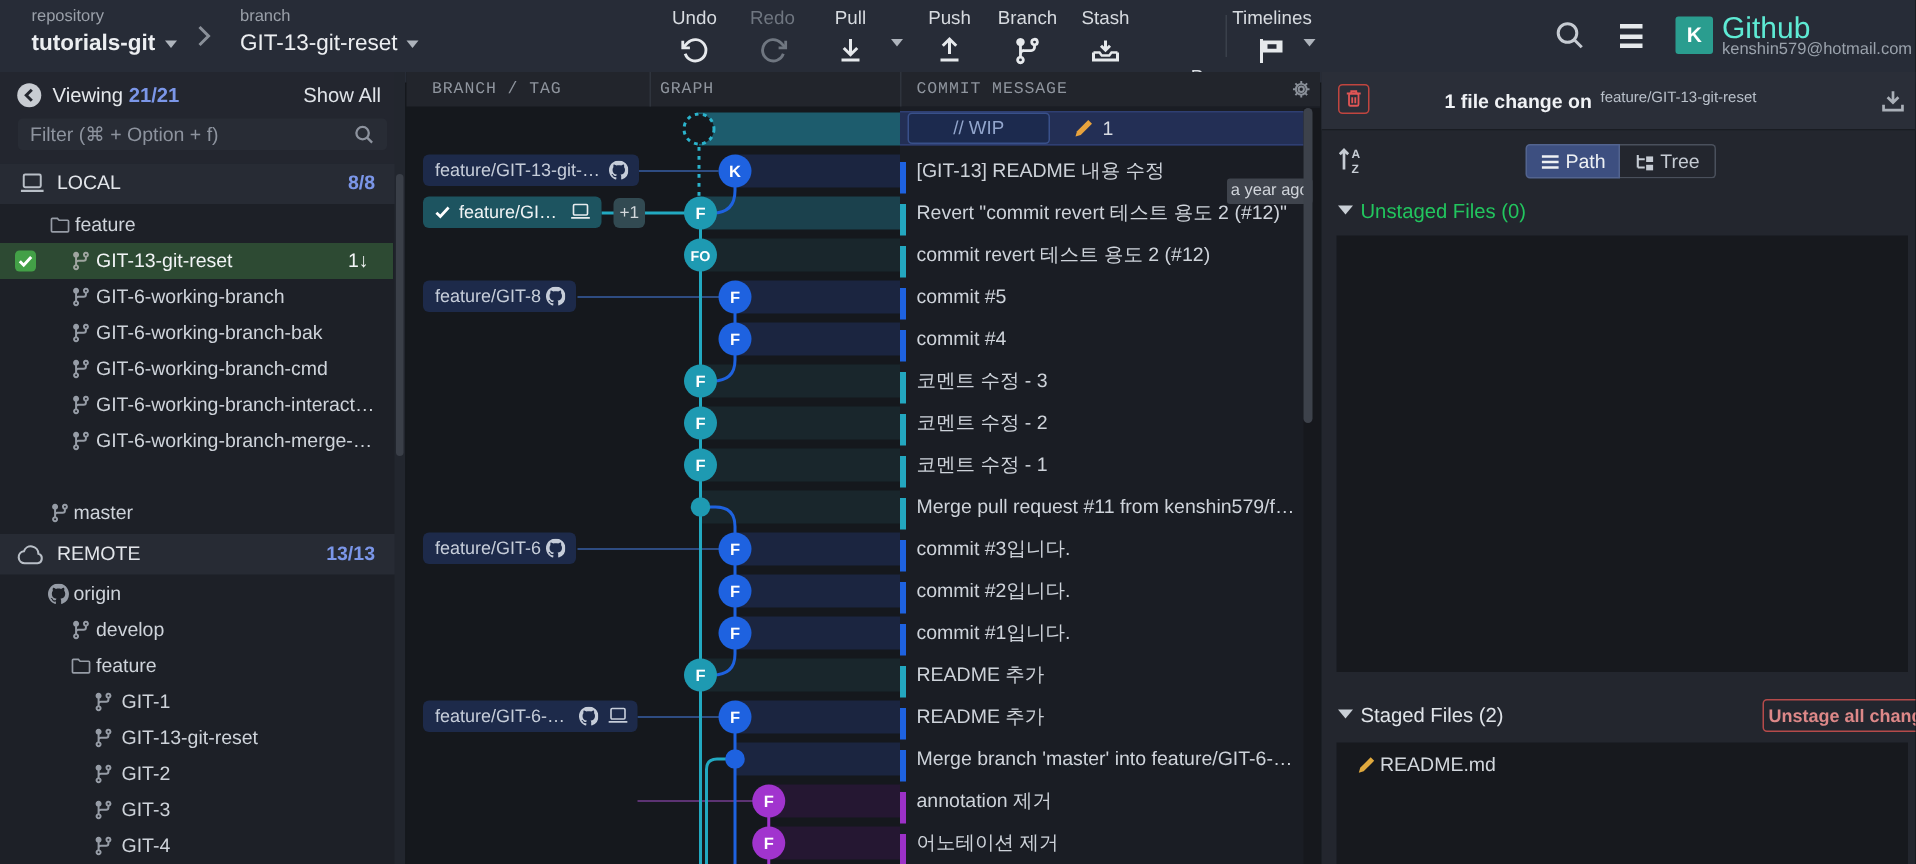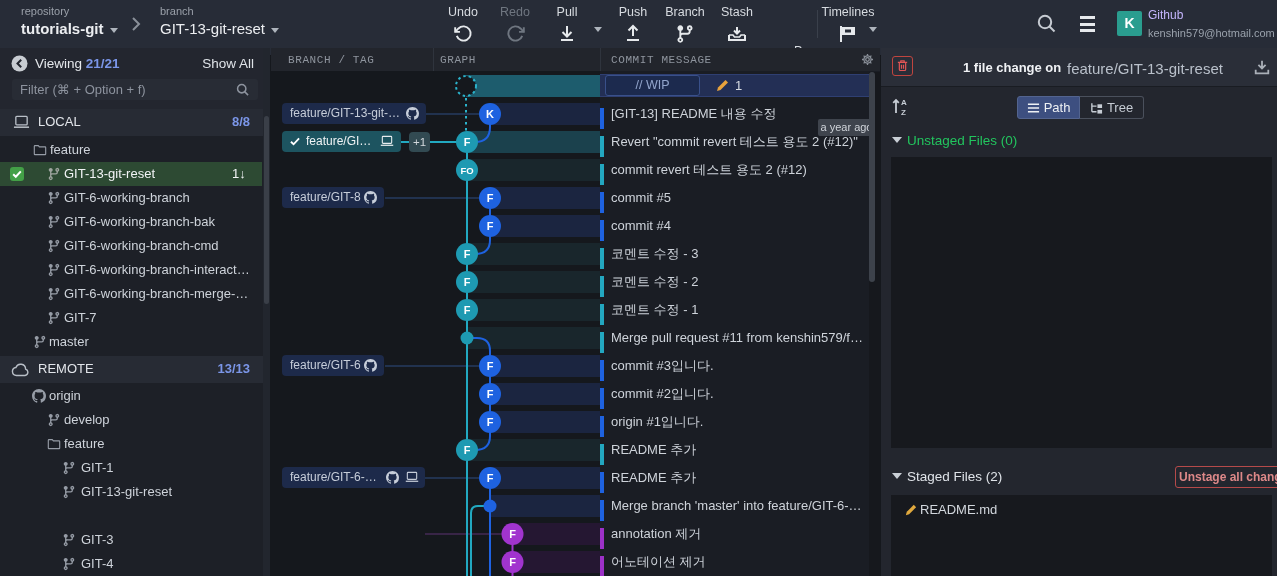--- a/index.html
+++ b/index.html
@@ -111,21 +111,21 @@
     <svg class="abs" style="left:1036px; top:13px;" width="22" height="22" viewBox="0 0 22 22">
         <circle cx="9" cy="9" r="6.2" stroke="#c6cbd2" stroke-width="2" fill="none"></circle>
         <path d="M13.5 13.5 L18.5 18.5" stroke="#c6cbd2" stroke-width="2"></path>
       </svg>
     <div class="abs" style="left:1080px; top:16px; width:15px;">
       <div style="height:3px; background:#e6e9ec; margin-bottom:3.5px;"></div>
       <div style="height:3px; background:#e6e9ec; margin-bottom:3.5px;"></div>
       <div style="height:3px; background:#e6e9ec;"></div>
     </div>
     <div class="abs" style="left:1117px; top:11px; width:25px; height:25px; background:#2a9d8f; border-radius:2px; color:#fff; font-weight:bold; font-size:14px; text-align:center; line-height:25px;">K</div>
-    <div class="abs" style="left:1148px; top:8px; font-size:12px; color:#c4b5fd;">Github</div>
+    <div class="abs" style="left:1148px; top:8px; font-size:20px; color:#5eead4;">Github</div>
     <div class="abs" style="left:1148px; top:27px; font-size:11px; color:#9aa2ac;">kenshin579@hotmail.com</div>
   </div>
   <svg width="0" height="0" style="position:absolute;">
     <defs>
       <symbol id="i-branch" viewBox="0 0 16 16">
           <path d="M11.75 2.5a.75.75 0 100 1.5.75.75 0 000-1.5zm-2.25.75a2.25 2.25 0 113 2.122V6A2.5 2.5 0 0110 8.5H6a1 1 0 00-1 1v1.128a2.251 2.251 0 11-1.5 0V5.372a2.25 2.25 0 111.5 0v1.836A2.492 2.492 0 016 7h4a1 1 0 001-1v-.628A2.25 2.25 0 019.5 3.25zM4.25 12a.75.75 0 100 1.5.75.75 0 000-1.5zM3.5 3.25a.75.75 0 111.5 0 .75.75 0 01-1.5 0z"></path>
         </symbol>
       <symbol id="i-github" viewBox="0 0 16 16">
           <path d="M8 0C3.58 0 0 3.58 0 8c0 3.54 2.29 6.53 5.47 7.59.4.07.55-.17.55-.38 0-.19-.01-.82-.01-1.49-2.01.37-2.53-.49-2.69-.94-.09-.23-.48-.94-.82-1.13-.28-.15-.68-.52-.01-.53.63-.01 1.08.58 1.23.82.72 1.21 1.87.87 2.33.66.07-.52.28-.87.51-1.07-1.78-.2-3.64-.89-3.64-3.95 0-.87.31-1.59.82-2.15-.08-.2-.36-1.02.08-2.12 0 0 .67-.21 2.2.82.64-.18 1.32-.27 2-.27s1.36.09 2 .27c1.53-1.04 2.2-.82 2.2-.82.44 1.1.16 1.92.08 2.12.51.56.82 1.27.82 2.15 0 3.07-1.87 3.75-3.65 3.95.29.25.54.73.54 1.48 0 1.07-.01 1.93-.01 2.2 0 .21.15.46.55.38A8.013 8.013 0 0016 8c0-4.42-3.58-8-8-8z"></path>
         </symbol>
@@ -202,26 +202,20 @@
           <use href="#i-branch"></use>
         </svg>
         <span style="left:64px;">GIT-6-working-branch-interact…</span>
       </div>
     <div class="sb-row" style="top:234px;">
         <svg class="abs" style="left:47px; top:5px;" width="14" height="14" fill="#969ca6">
           <use href="#i-branch"></use>
         </svg>
         <span style="left:64px;">GIT-6-working-branch-merge-…</span>
       </div>
-    <div class="sb-row" style="top:258px;">
-        <svg class="abs" style="left:47px; top:5px;" width="14" height="14" fill="#969ca6">
-          <use href="#i-branch"></use>
-        </svg>
-        <span style="left:64px;">GIT-7</span>
-      </div>
     <div class="sb-row" style="top:282px;">
         <svg class="abs" style="left:33px; top:5px;" width="14" height="14" fill="#969ca6">
           <use href="#i-branch"></use>
         </svg>
         <span style="left:49px;">master</span>
       </div>
     <div class="sb-hdr" style="top:308px;">
       <svg class="abs" style="left:11px; top:7px;" width="20" height="14" fill="none" stroke="#b9bfc7">
           <use href="#i-cloud"></use>
         </svg>
@@ -250,20 +244,26 @@
         <svg class="abs" style="left:62px; top:5px;" width="14" height="14" fill="#969ca6">
           <use href="#i-branch"></use>
         </svg>
         <span style="left:81px;">GIT-1</span>
       </div>
     <div class="sb-row" style="top:432px;">
         <svg class="abs" style="left:62px; top:5px;" width="14" height="14" fill="#969ca6">
           <use href="#i-branch"></use>
         </svg>
         <span style="left:81px;">GIT-13-git-reset</span>
+      </div>
+    <div class="sb-row" style="top:456px;">
+        <svg class="abs" style="left:62px; top:5px;" width="14" height="14" fill="#969ca6">
+          <use href="#i-branch"></use>
+        </svg>
+        <span style="left:81px;">GIT-2</span>
       </div>
     <div class="sb-row" style="top:480px;">
         <svg class="abs" style="left:62px; top:5px;" width="14" height="14" fill="#969ca6">
           <use href="#i-branch"></use>
         </svg>
         <span style="left:81px;">GIT-3</span>
       </div>
     <div class="sb-row" style="top:504px;">
         <svg class="abs" style="left:62px; top:5px;" width="14" height="14" fill="#969ca6">
           <use href="#i-branch"></use>
@@ -393,21 +393,21 @@
       <div class="cmsg" style="top:220px;">코멘트 수정 - 2</div>
     <div class="cbar" style="top:256px; background:#23a7c0;"></div>
       <div class="cmsg" style="top:248px;">코멘트 수정 - 1</div>
     <div class="cbar" style="top:284px; background:#23a7c0;"></div>
       <div class="cmsg" style="top:276px;">Merge pull request #11 from kenshin579/f…</div>
     <div class="cbar" style="top:312px; background:#1e62e0;"></div>
       <div class="cmsg" style="top:304px;">commit #3입니다.</div>
     <div class="cbar" style="top:340px; background:#1e62e0;"></div>
       <div class="cmsg" style="top:332px;">commit #2입니다.</div>
     <div class="cbar" style="top:368px; background:#1e62e0;"></div>
-      <div class="cmsg" style="top:360px;">origin #1입니다.</div>
+      <div class="cmsg" style="top:360px;">commit #1입니다.</div>
     <div class="cbar" style="top:396px; background:#23a7c0;"></div>
       <div class="cmsg" style="top:388px;">README 추가</div>
     <div class="cbar" style="top:424px; background:#1e62e0;"></div>
       <div class="cmsg" style="top:416px;">README 추가</div>
     <div class="cbar" style="top:452px; background:#1e62e0;"></div>
       <div class="cmsg" style="top:444px;">Merge branch 'master' into feature/GIT-6-…</div>
     <div class="cbar" style="top:480px; background:#9c31c7;"></div>
       <div class="cmsg" style="top:472px;">annotation 제거</div>
     <div class="cbar" style="top:508px; background:#9c31c7;"></div>
       <div class="cmsg" style="top:500px;">어노테이션 제거</div>
@@ -432,21 +432,21 @@
   </div>
   <div id="rpanel">
     <div id="rp-hdr">
       <div class="abs" style="left:11px; top:8px; width:21px; height:20px; border:1.5px solid #c0453f; border-radius:3px;">
         <svg style="display:block; margin:2px auto;" width="13" height="13" viewBox="0 0 14 14">
             <path d="M2 3.6 H12 M5.2 3.6 V1.9 H8.8 V3.6 M5.9 6.2 V10.6 M8.1 6.2 V10.6" stroke="#e05555" stroke-width="1.3" fill="none"></path>
             <rect x="3.6" y="3.6" width="6.8" height="8.8" rx="1" stroke="#e05555" stroke-width="1.3" fill="none"></rect>
           </svg>
       </div>
       <div class="abs" style="left:82px; top:12px; font-size:13px; color:#f0f2f5; font-weight:bold;">1 file change on</div>
-      <div class="abs" style="left:186px; top:12px; font-size:15px; color:#b9c0ca;">feature/GIT-13-git-reset</div>
+      <div class="abs" style="left:186px; top:12px; font-size:10px; color:#b9c0ca;">feature/GIT-13-git-reset</div>
       <svg class="abs" style="left:372px; top:11px;" width="18" height="18" viewBox="0 0 20 20">
           <path d="M10 2 V10 M6 6.5 L10 10.5 L14 6.5" stroke="#aab0b8" stroke-width="2" fill="none"></path>
           <path d="M3 12 V16 H17 V12" stroke="#aab0b8" stroke-width="2" fill="none"></path>
         </svg>
     </div>
     <svg class="abs" style="left:11px; top:49px;" width="18" height="19" viewBox="0 0 18 19">
         <path d="M4,16 V3 M1.2,5.8 L4,3 L6.8,5.8" stroke="#c6ccd4" stroke-width="1.8" fill="none"></path>
         <text x="9" y="8" font-size="8" fill="#c6ccd4" font-weight="bold" font-family="Liberation Sans, sans-serif">A</text>
         <text x="9" y="18" font-size="8" fill="#c6ccd4" font-weight="bold" font-family="Liberation Sans, sans-serif">Z</text>
       </svg>

